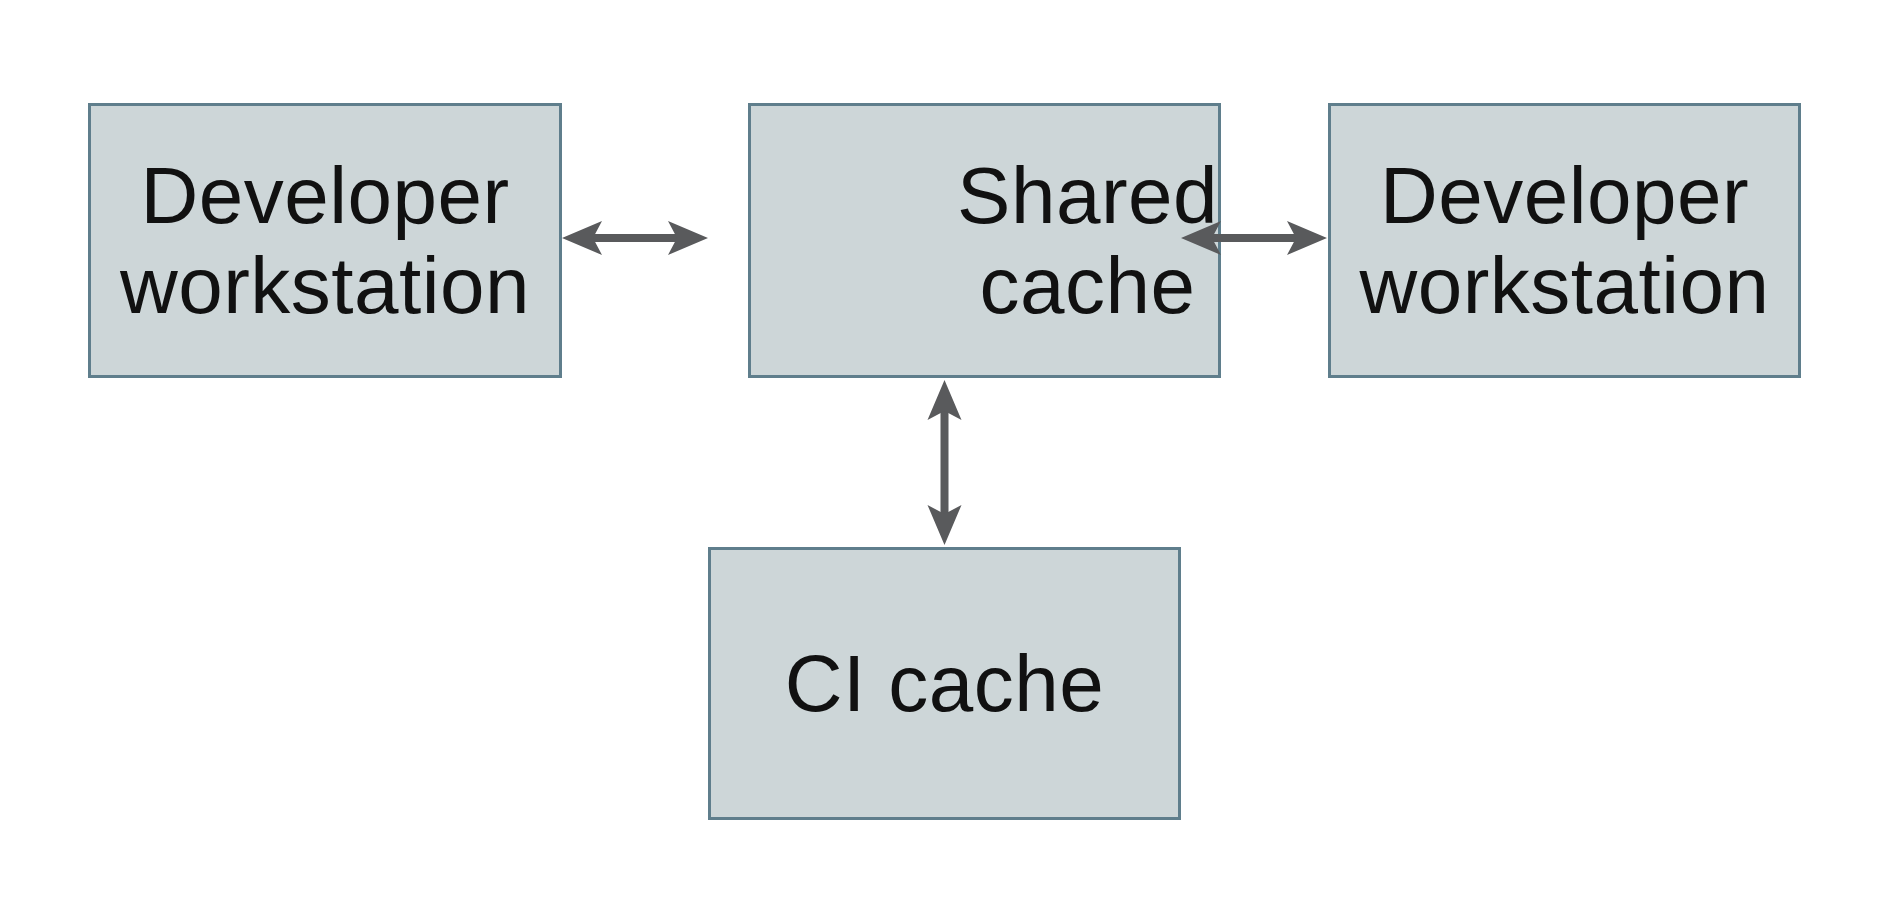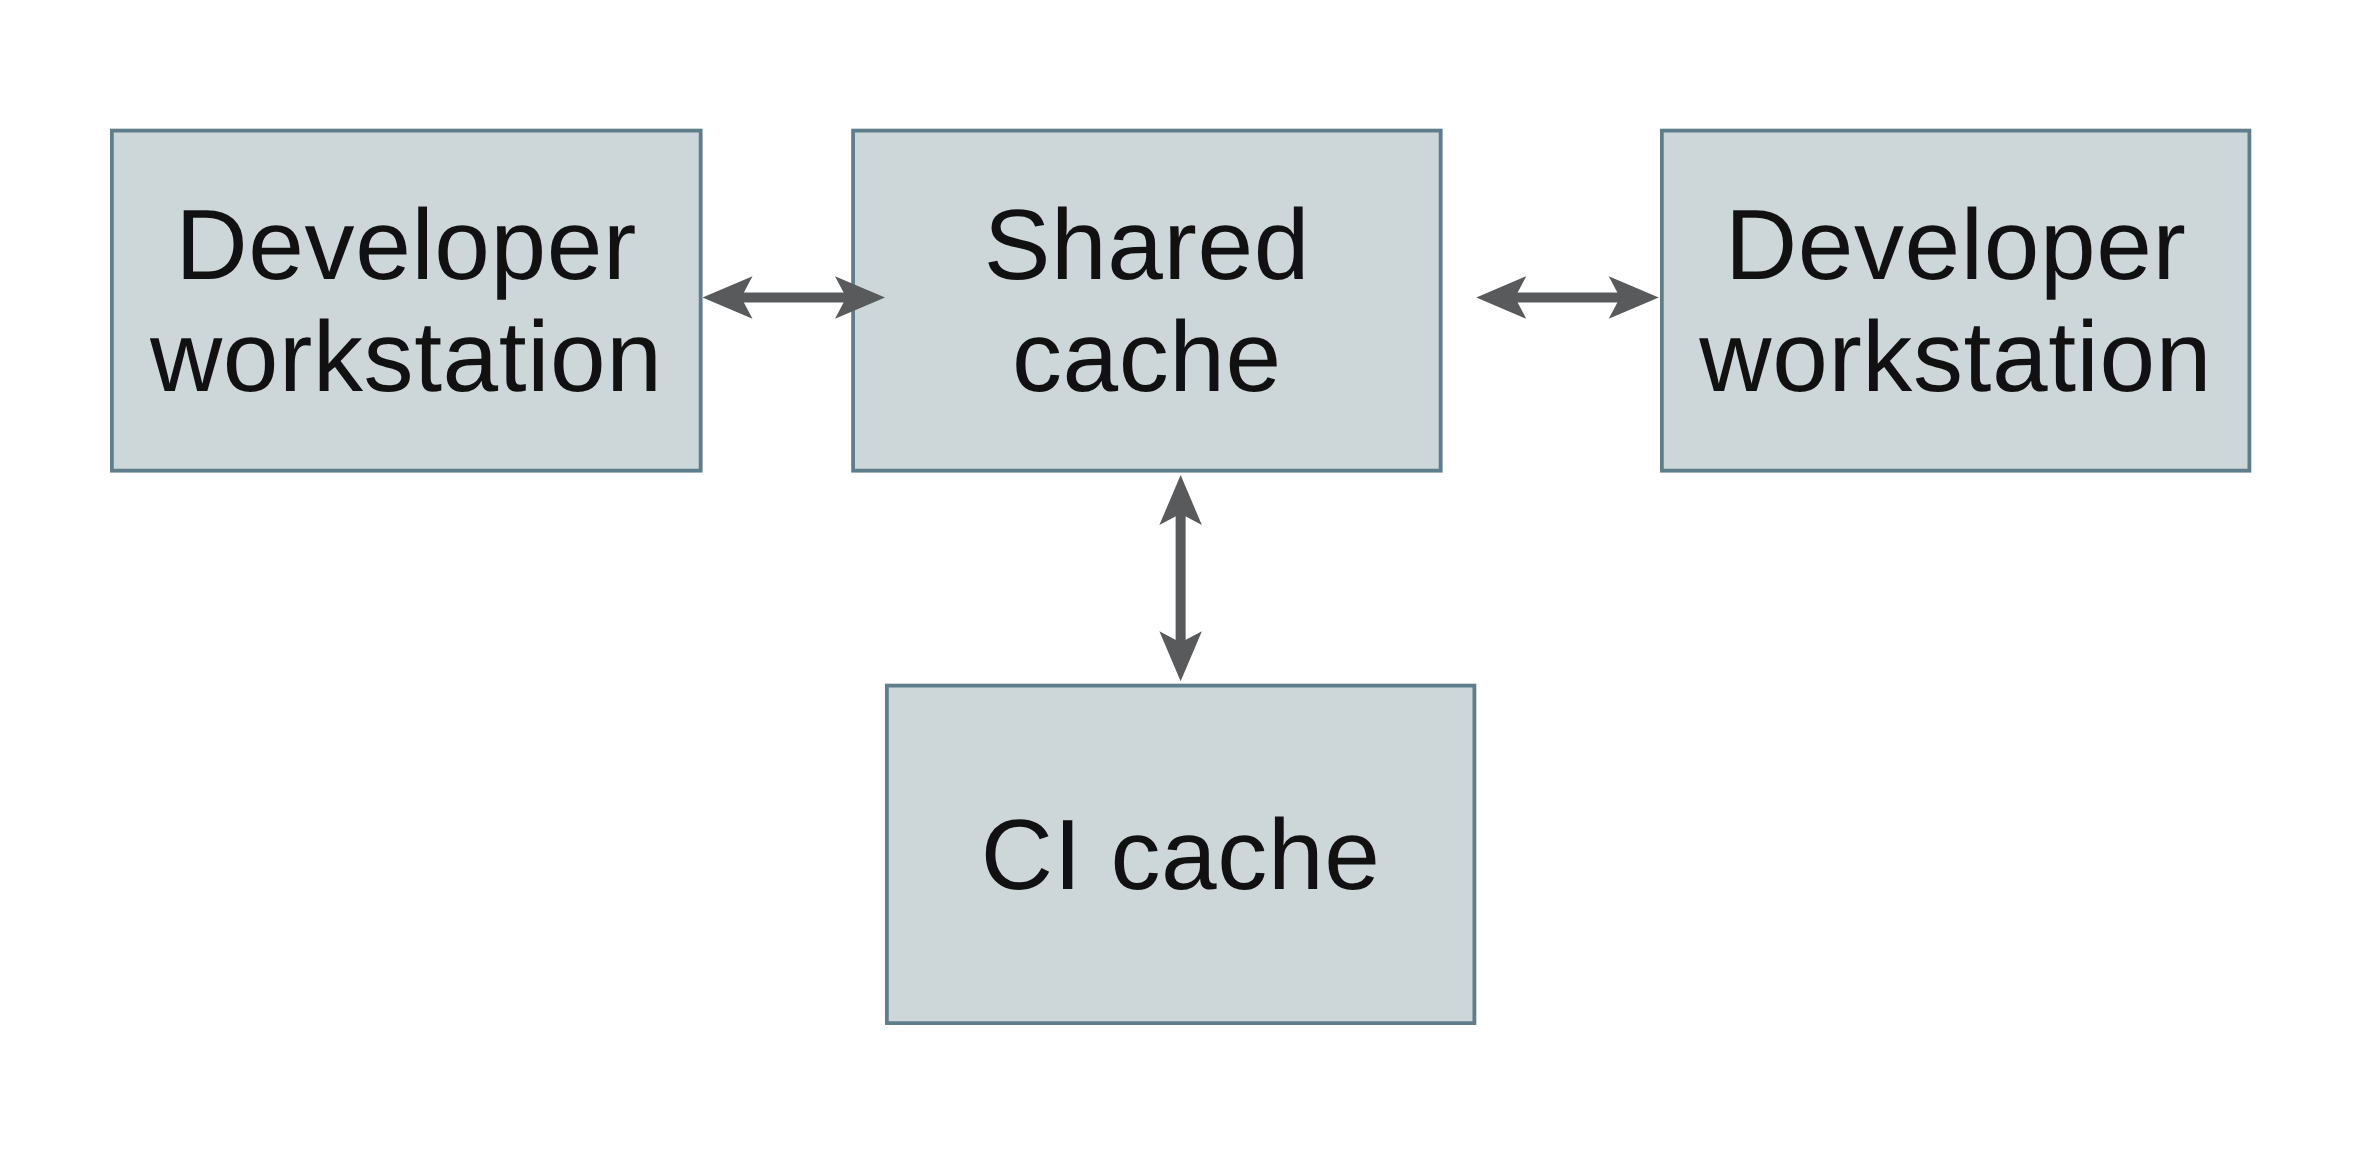--- a/index.html
+++ b/index.html
@@ -30,21 +30,21 @@
   }
   .node .label {
     white-space: pre-line;
     text-align: center;
     color: var(--text, #111111);
     font-size: 80px;
     line-height: 90px;
     letter-spacing: 0.5px;
   }
   .node-dev-left  { left: 88px;   top: 103px; width: 474px; height: 275px; }
-  .node-cache     { left: 681px;  top: 103px; width: 473px; height: 275px; }
+  .node-cache     { left: 748px;  top: 103px; width: 473px; height: 275px; justify-content: flex-end; }
   .node-dev-right { left: 1328px; top: 103px; width: 473px; height: 275px; }
   .node-ci        { left: 708px;  top: 547px; width: 473px; height: 273px; }
 
   .arrow {
     position: absolute;
     display: block;
   }
   .arrow-h-left  { left: 560px;  top: 214px; }
   .arrow-h-right { left: 1179px; top: 214px; }
   .arrow-v       { left: 920px;  top: 378px; }

